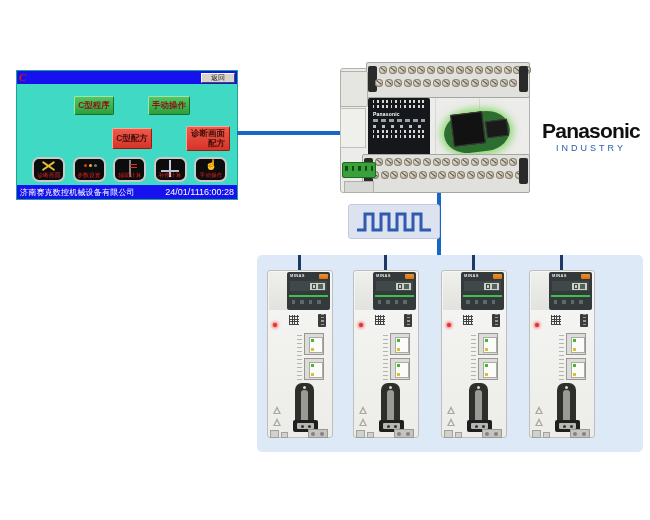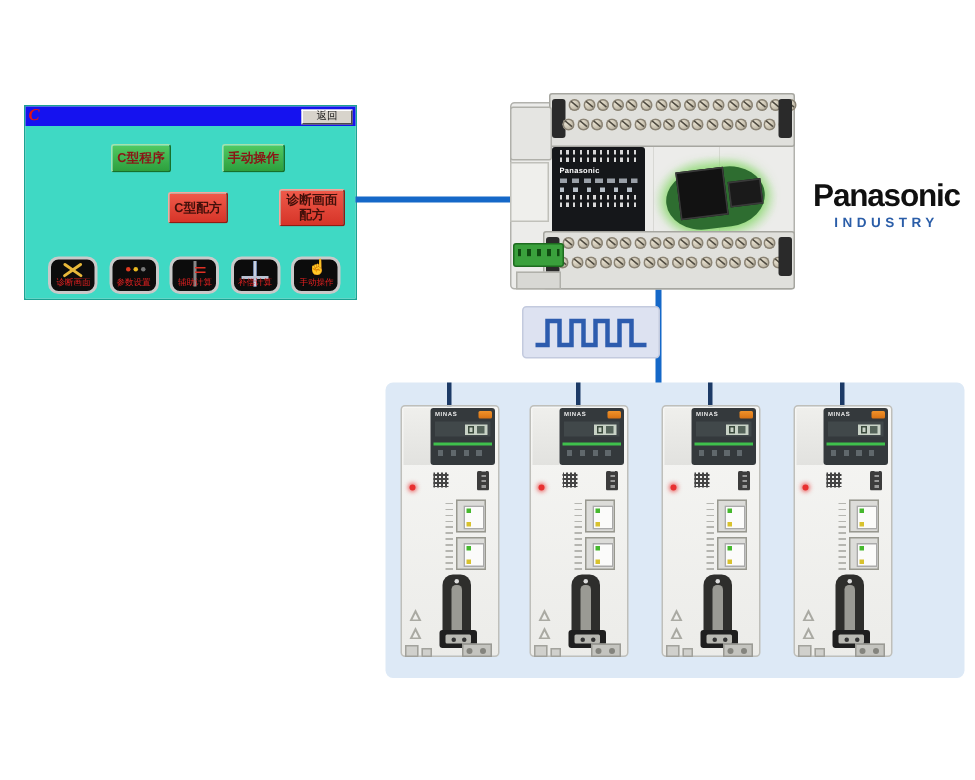--- a/index.html
+++ b/index.html
@@ -4,21 +4,21 @@
 <style>
   html,body{margin:0;padding:0;background:#fff;font-family:"Liberation Sans",sans-serif;}
   .stage{position:relative;width:650px;height:520px;background:#fff;overflow:hidden;}
 
   
   .hmi{position:absolute;left:16px;top:70px;width:222px;height:130px;border:1px solid #1ba393;display:flex;flex-direction:column;box-sizing:border-box;}
   .hmi-titlebar{height:13px;background:#1512ef;display:flex;align-items:center;padding:0 2px;flex:0 0 auto;}
   .hmi-logo{font-family:"Liberation Serif",serif;font-style:italic;font-weight:bold;color:#e01414;font-size:11px;line-height:11px;}
   .hmi-return{margin-left:auto;width:34px;height:10px;background:#d8d4cc;border:1px solid #4a4a4a;border-top-color:#fdfdfd;border-left-color:#fdfdfd;font-size:7px;line-height:7px;color:#1a1a1a;padding:0;font-family:inherit;}
   .hmi-body{position:relative;flex:1 1 auto;background:#3fd9c4;}
-  .nav{position:absolute;display:flex;align-items:center;justify-content:center;text-align:center;font-size:8.5px;font-weight:bold;line-height:1.15;border-radius:2px;padding:0;font-family:inherit;}
+  .nav{position:absolute;display:flex;align-items:center;justify-content:center;text-align:right;font-size:8.5px;font-weight:bold;line-height:1.15;border-radius:2px;padding:0;font-family:inherit;}
   .nav.g{background:linear-gradient(#50c962,#2d9f3d);border:1px solid #16702b;border-top-color:#a4e2ad;border-left-color:#a4e2ad;color:#8a1616;}
   .nav.r{background:linear-gradient(#ef5a4a,#d63428);border:1px solid #8f1d14;border-top-color:#f7a89e;border-left-color:#f7a89e;color:#43100a;margin-left:38px;}
   .nav.two{white-space:pre-line;}
   .hmi-toolbar{position:absolute;left:15px;right:10px;bottom:3px;display:flex;justify-content:space-between;}
   .tool{width:33px;height:25px;background:#0c0c0c;border:2px solid #c9c9c9;border-radius:7px;display:flex;flex-direction:column;align-items:center;justify-content:center;box-sizing:border-box;padding:0;font-family:inherit;}
   .tlabel{font-size:6px;line-height:1;color:#e32020;white-space:nowrap;margin-top:1px;transform:scale(.95);}
   .ticon{position:relative;width:18px;height:10px;display:block;}
   
   .ic-tools::before,.ic-tools::after{content:"";position:absolute;left:1px;top:4px;width:15px;height:2.4px;background:#e8b83a;border-radius:1px;}
   .ic-tools::before{transform:rotate(35deg);} .ic-tools::after{transform:rotate(-35deg);}
@@ -64,21 +64,21 @@
   .pcb-board{position:absolute;left:8px;top:8px;width:66px;height:40px;background:#2e6d30;border-radius:45%/60%;transform:rotate(-7deg);box-shadow:0 0 8px 2px rgba(120,210,90,.8);}
   .pcb-chip1{position:absolute;left:16px;top:9px;width:30px;height:30px;background:#121212;border:1px solid #3a3a3a;transform:rotate(-7deg);}
   .pcb-chip2{position:absolute;left:50px;top:16px;width:20px;height:15px;background:#1a1a1a;border:1px solid #3a3a3a;transform:rotate(-7deg);}
   .green-block{position:absolute;left:2px;top:100px;width:34px;height:16px;background:#3aa03c;border:1px solid #1d6b1f;border-radius:2px;
     background-image:repeating-linear-gradient(90deg,#0f4a10 0 2.6px,transparent 2.6px 6.6px);background-position:2px 0;background-size:calc(100% - 4px) 60%;background-repeat:no-repeat;background-origin:content-box;padding:3px 0;box-sizing:border-box;}
   .gray-block{position:absolute;left:4px;top:119px;width:28px;height:10px;background:#d8d8d4;border:1px solid #b0b0aa;}
 
   
   .brandlogo{position:absolute;left:536px;top:120px;width:110px;text-align:center;}
   .brandlogo .brand{font-size:21px;font-weight:900;color:#101010;letter-spacing:-0.8px;line-height:1.05;}
-  .brandlogo .sub{font-size:9px;font-weight:bold;color:#2a5da8;letter-spacing:3px;margin-top:1px;}
+  .brandlogo .sub{font-size:9px;font-weight:normal;color:#2a5da8;letter-spacing:3px;margin-top:1px;}
 
   
   .pulse{position:absolute;left:348px;top:204px;width:90px;height:33px;background:#dde2f1;border:1px solid #c3cade;border-radius:3px;display:flex;align-items:center;justify-content:center;}
 
   
   .servo-panel{position:absolute;left:257px;top:255px;width:386px;height:197px;background:#dde9f6;border-radius:5px;}
   .drive-wrap{position:absolute;top:0;width:66px;height:185px;}
   .drop-line{position:absolute;left:31px;top:0;width:3.4px;height:16px;background:#1c3a66;}
   .drive{position:absolute;left:0;top:15px;width:66px;height:168px;}
   .d-body{position:absolute;inset:0;background:linear-gradient(#f6f6f4,#ecece9);border:1px solid #bfbfba;border-radius:3px;}
@@ -151,20 +151,24 @@
         <button class="tool">
           <span class="ticon"><span class="ic-laptop"></span></span>
           <span class="tlabel">补偿计算</span>
         </button>
         <button class="tool">
           <span class="ticon ic-hand"></span>
           <span class="tlabel">手动操作</span>
         </button>
       </div>
     </div>
+    <div class="hmi-statusbar">
+      <span class="company">济南赛克数控机械设备有限公司</span>
+      <span class="datetime">24/01/1116:00:28</span>
+    </div>
   </div>
 
   <div class="line h1"></div>
   <div class="line v1"></div>
 
   <div class="plc">
     <div class="plc-base"></div>
     <div class="plc-strip top">
       <div class="term-row r1">
           <span class="term"></span>

